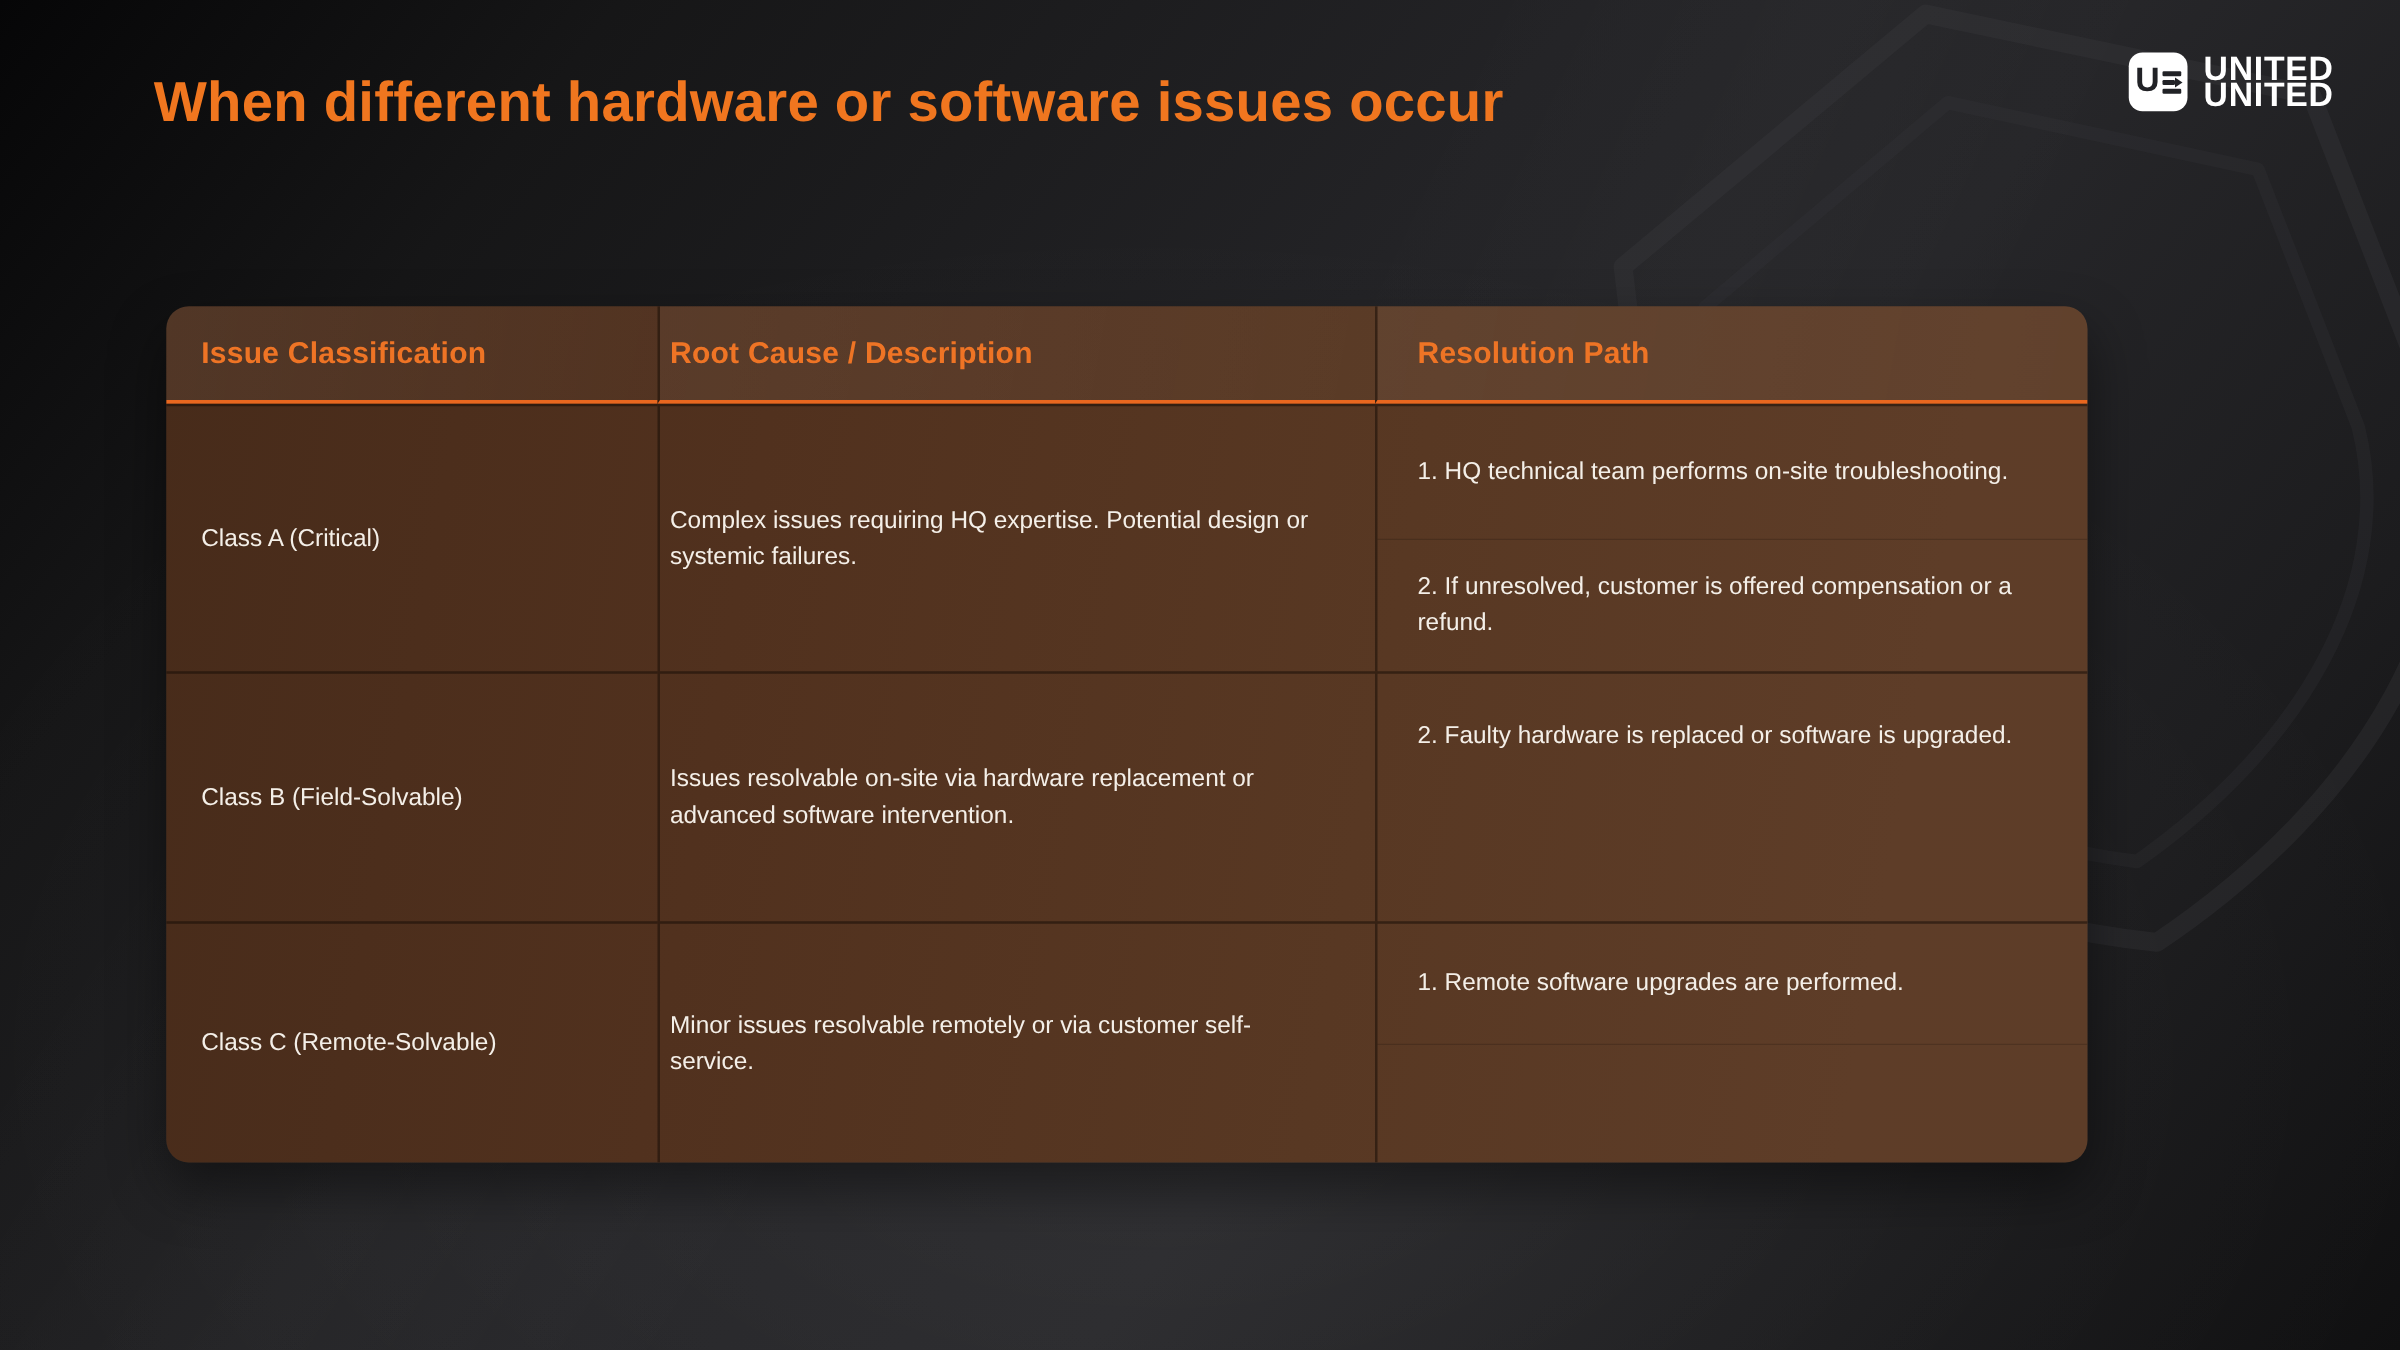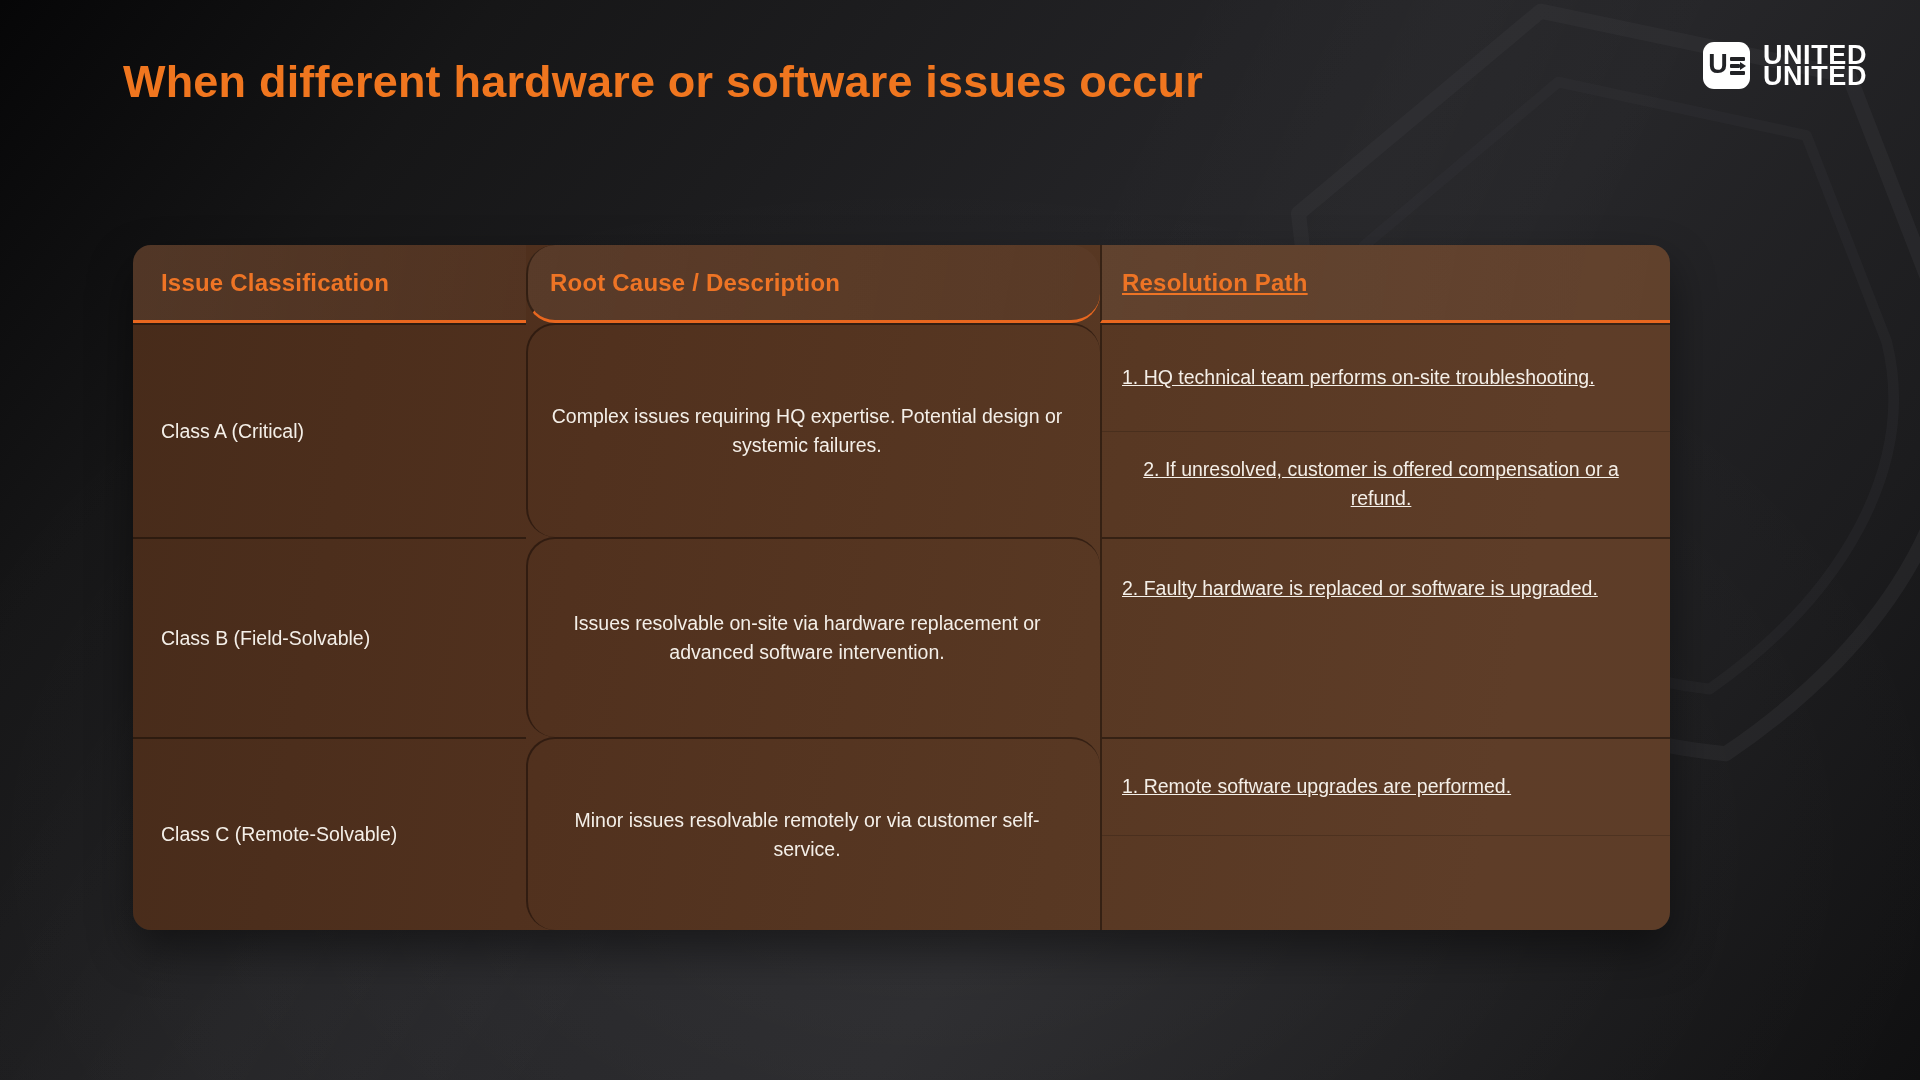--- a/index.html
+++ b/index.html
@@ -127,21 +127,20 @@
   .issue-table {
     position: absolute;
     left: 133px;
     top: 245px;
     width: 1537px;
     height: 685px;
     border-radius: 18px;
     overflow: hidden;
     background: linear-gradient(100deg, #472b1a 0%, #51311e 30%, #583823 62%, #5e3d28 88%, #5d3d28 100%);
     box-shadow: 0 20px 45px rgba(0,0,0,0.45);
-    text-align: center;
   }
   .table-grid {
     display: grid;
     grid-template-columns: 393px 574px 570px;
     grid-template-rows: 78px 214px 200px 193px;
     width: 100%;
     height: 100%;
   }
   .cell {
     position: relative;
@@ -155,22 +154,22 @@
   .cell.body-row-1, .cell.body-row-2 { border-top: 2px solid rgba(18,9,4,0.5); }
   .header-cell {
     background: linear-gradient(100deg, rgba(255,255,255,0.055), rgba(255,255,255,0.02));
     border-bottom: 3px solid #e9671f;
     color: #ee7425;
     font-size: 24px;
     font-weight: bold;
     letter-spacing: 0.2px;
   }
   .pad-col-1 { padding-left: 28px; padding-right: 16px; }
-  .pad-col-2 { padding-left: 22px; padding-right: 36px; border-radius: 29px; }
-  .pad-col-3 { padding-left: 20px; padding-right: 30px; text-decoration: underline; }
+  .pad-col-2 { padding-left: 8px; padding-right: 36px; }
+  .pad-col-3 { padding-left: 32px; padding-right: 30px; }
   .steps-cell {
     flex-direction: column;
     align-items: stretch;
     padding: 0;
   }
   .step-subcell {
     height: 50%;
     display: flex;
     align-items: center;
   }

